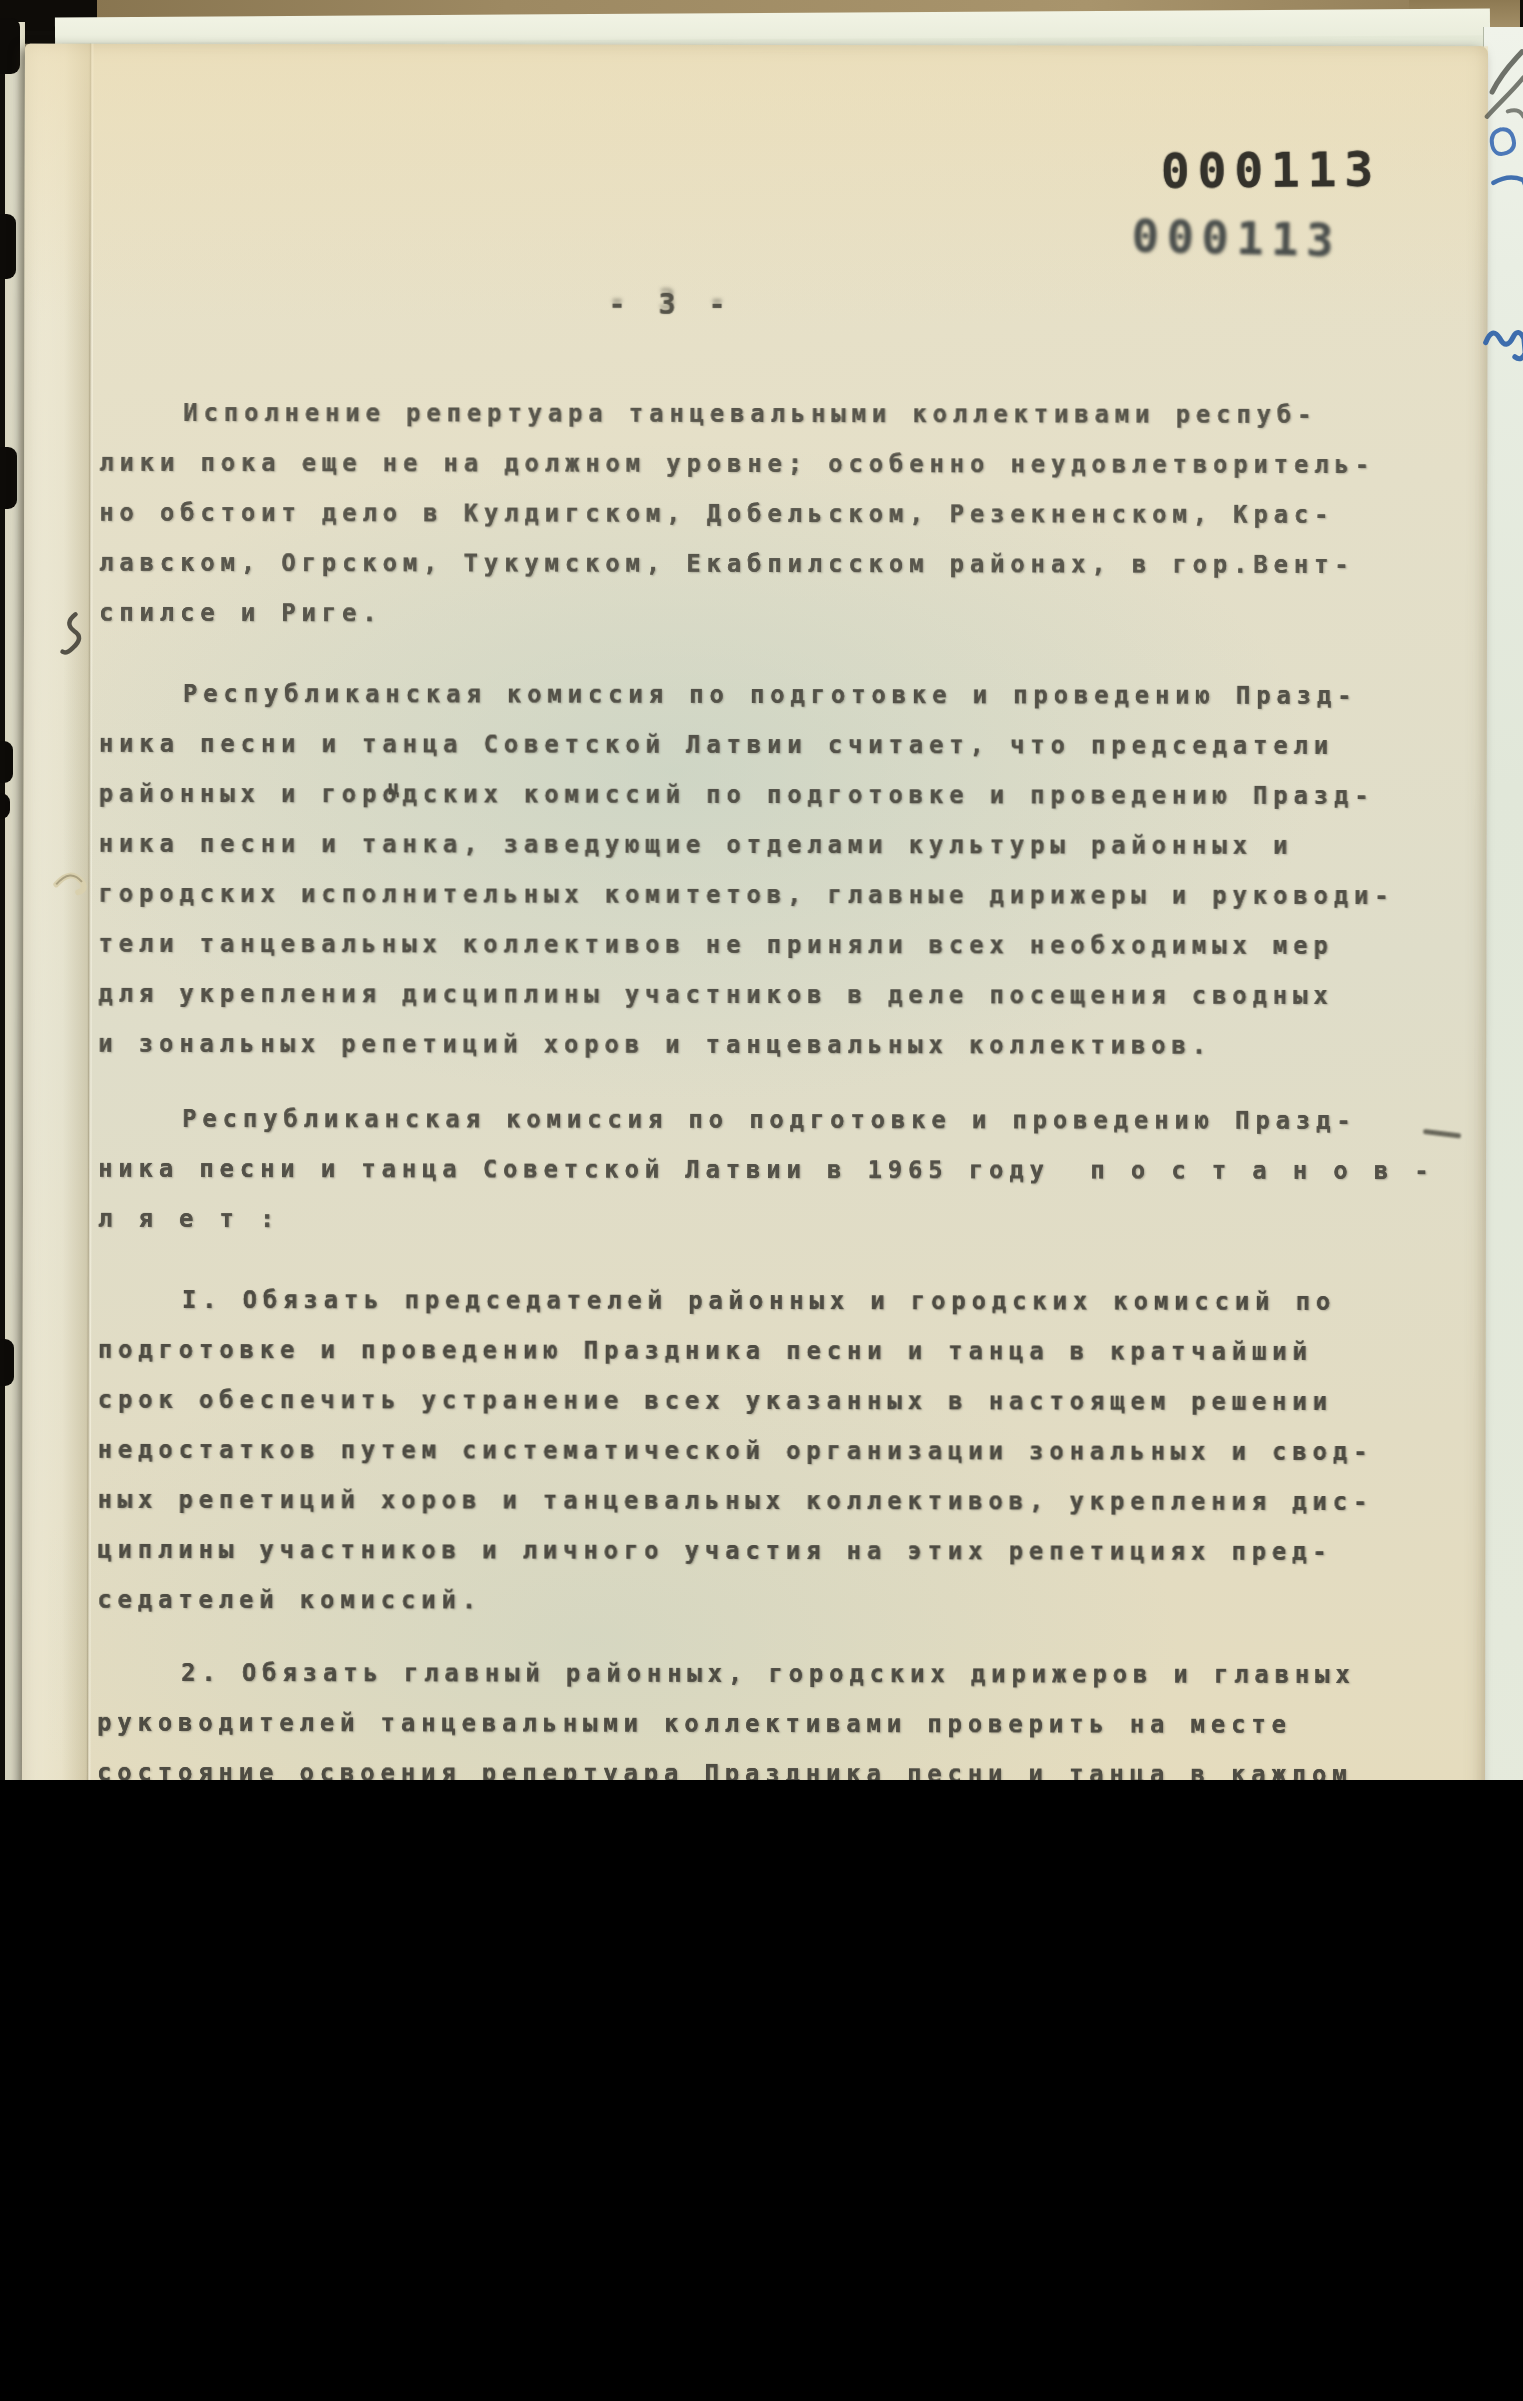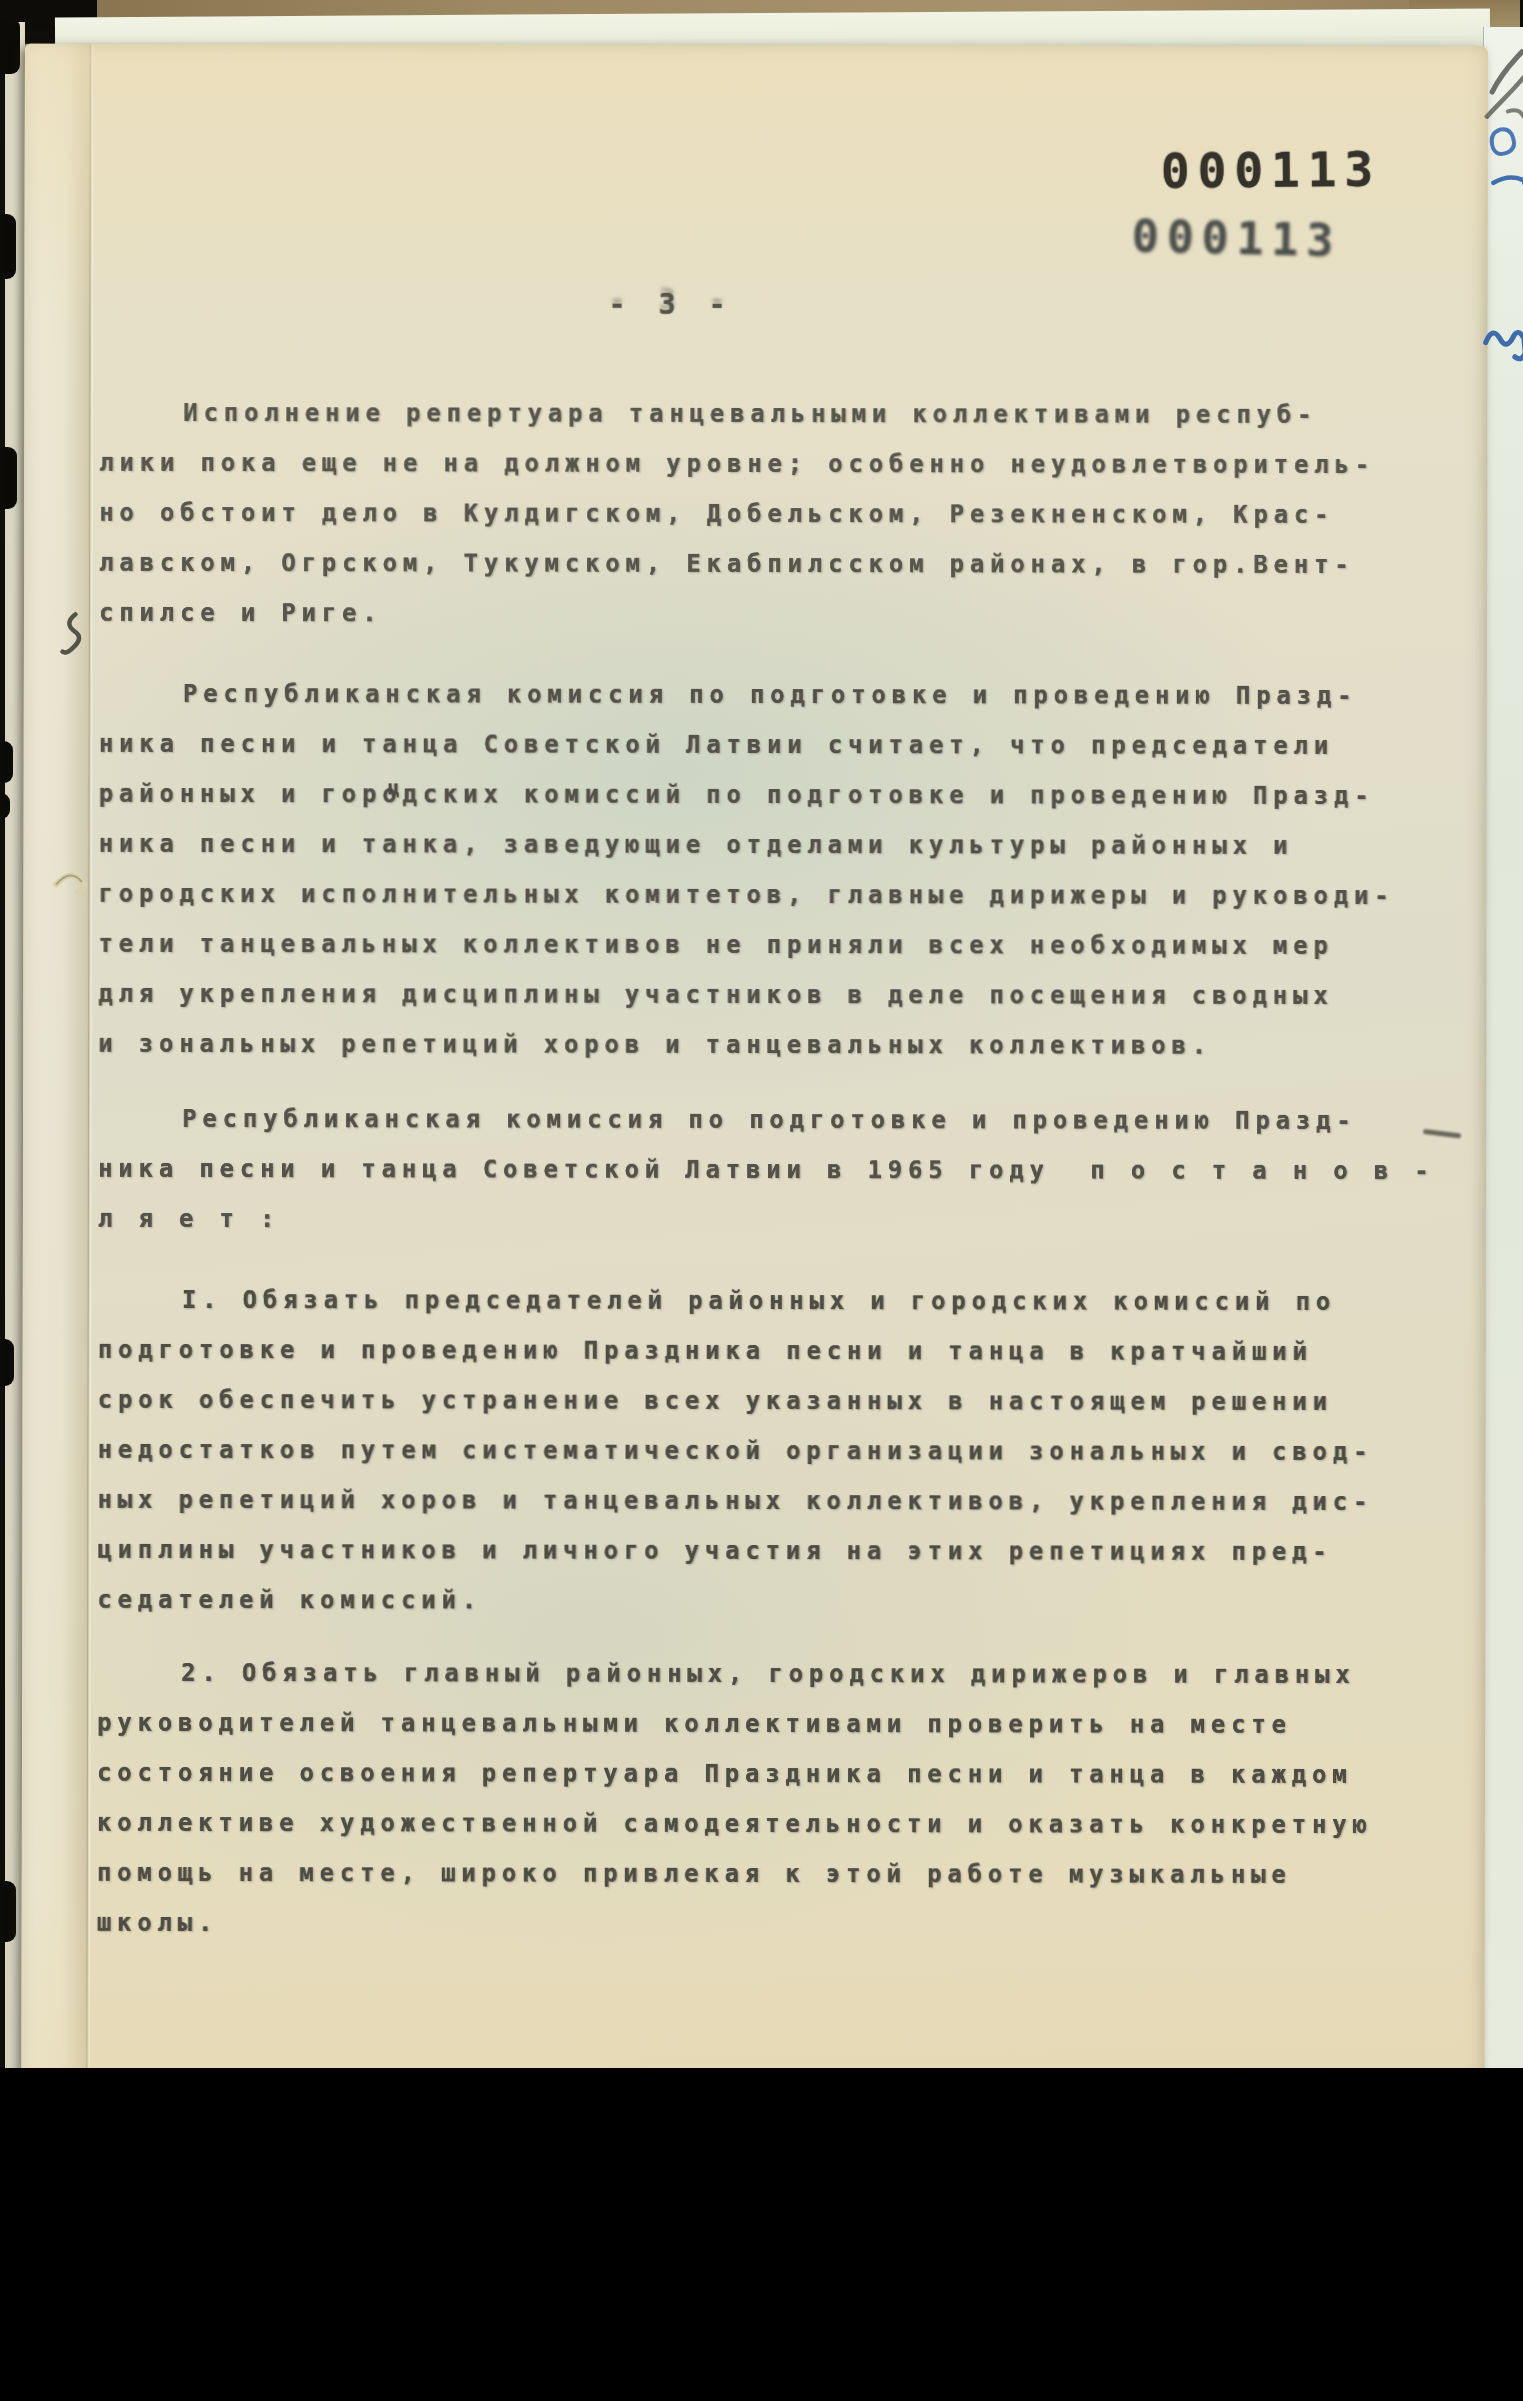--- a/index.html
+++ b/index.html
@@ -1,18 +1,18 @@
 <!DOCTYPE html>
 <html style="font-size:10.4px"><head>
 <meta charset="utf-8">
 <style>
   html,body{margin:0;padding:0;background:#000;}
   #scan{
     position:relative;
-    width:1524px;height:2068px;
+    width:1524px;height:1780px;
     background:#100e0a;
     overflow:hidden;
     font-family:"Liberation Sans",sans-serif;
   }
   
   .top-board{
     position:absolute;left:71px;top:0;width:1452px;height:27px;
     background:linear-gradient(90deg,#87744f 0%,#9d8962 30%,#a8946c 70%,#8f7b55 100%);
   }
   .top-board-right{

